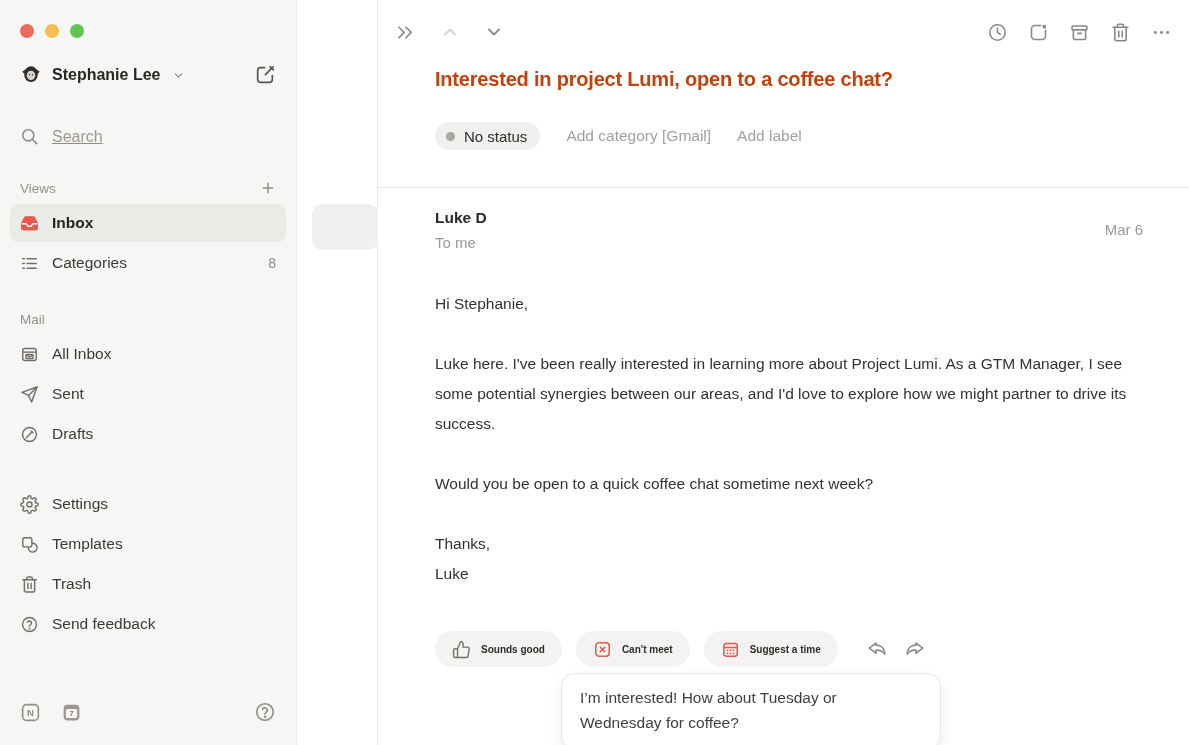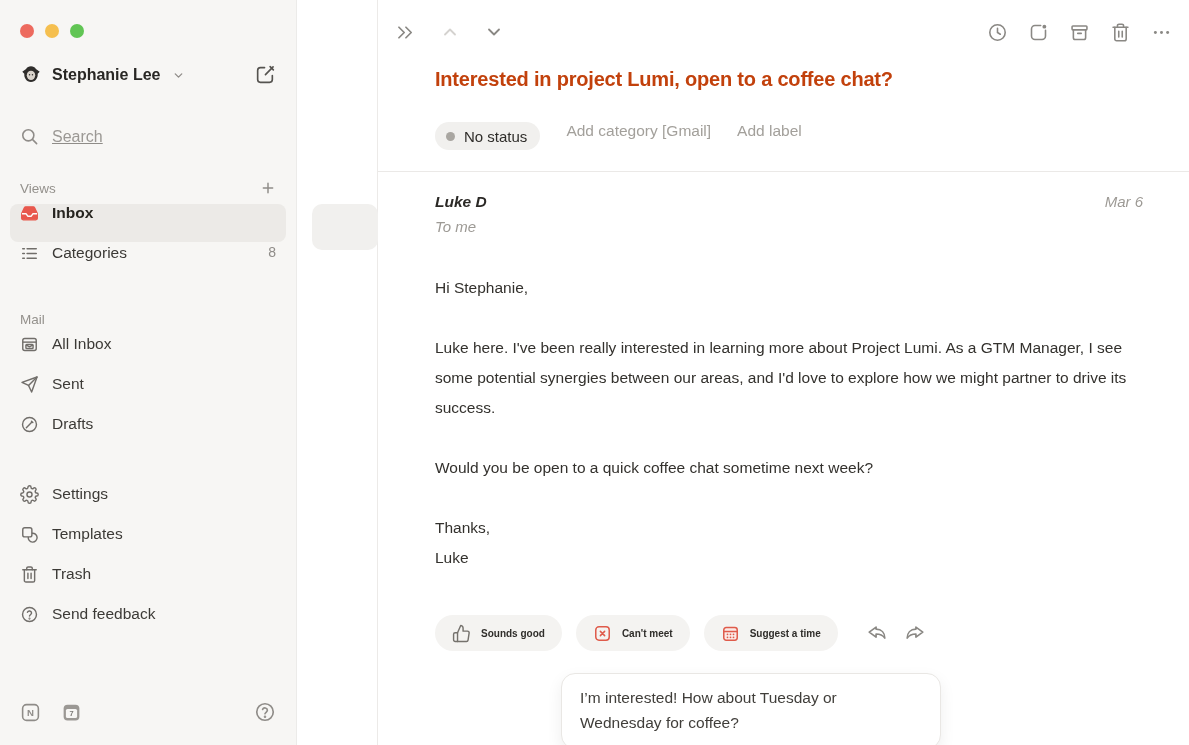--- a/index.html
+++ b/index.html
@@ -14,21 +14,21 @@
   .traffic .dot { width:14px; height:14px; border-radius:50%; }
   .account-row { display:flex; align-items:center; gap:10px; padding:0 10px; margin-top:26px; }
   .account-name { font-size:16px; font-weight:700; color:#292724; }
   .account-chevron { color:#8f8c88; display:flex; margin-left:2px; }
   .compose-btn { margin-left:auto; color:#55534f; display:flex; cursor:pointer; }
   .search-row { display:flex; align-items:center; gap:13px; padding:0 10px; margin-top:41px; color:#8f8c88; cursor:pointer;text-decoration:underline; }
   .search-label { font-size:16px; color:#9b9894; }
   .section-head { display:flex; align-items:center; justify-content:space-between; padding:0 10px; margin-top:34px; margin-bottom:8px;text-align:right; }
   .section-label { font-size:13.5px; color:#94918c; }
   .plus-btn { color:#8f8c88; display:flex; cursor:pointer; }
-  .nav-item { display:flex; align-items:flex-start; gap:13px; height:38px; padding:0 10px; border-radius:8px;
+  .nav-item { display:flex; align-items:center; gap:13px; height:38px; padding:0 10px; border-radius:8px;
               font-size:15.5px; color:#3c3a36; cursor:pointer; margin-bottom:2px; }
   .nav-item.active { background:#eceae7; font-weight:700; color:#26241f; }
   .nav-icon { width:19px; height:19px; display:flex; align-items:center; justify-content:center; color:#716e6a; flex-shrink:0; }
   .nav-count { margin-left:auto; font-size:14px; color:#8f8c88; }
   .mail-head { margin-top:28px; }
   .sidebar-spacer { flex:1 1 auto; }
   .sidebar-footer { display:flex; align-items:center; gap:20px; padding:0 10px 22px 10px; color:#8f8c88; }
   .footer-help { margin-left:auto; }
   .icon-btn { display:flex; align-items:center; justify-content:center; cursor:pointer; }
 
@@ -37,29 +37,29 @@
   .thread-chip { position:absolute; left:15px; top:204px; width:66px; height:46px; background:#f1f0ee; border-radius:10px; }
 
   
   .main { flex:1; height:745px; background:#fff; position:relative; display:flex; flex-direction:column; }
   .toolbar { display:flex; align-items:center; padding:20px 17px 0 17px; height:44px; color:#8a8884; }
   .tb-left { display:flex; align-items:center; gap:24px; }
   .tb-right { display:flex; align-items:center; gap:20px; margin-left:auto; }
   .tb-icon { display:flex; cursor:pointer; color:#8a8884; }
   .tb-icon.disabled { color:#d4d2cf; cursor:default; }
   .subject { font-size:20px; font-weight:700; color:#c2410c; letter-spacing:-0.2px; margin:24px 46px 11px 57px; }
-  .chips-row { display:flex; align-items:flex-start; gap:26px; margin:20px 46px 0 57px; height:28px; }
+  .chips-row { display:flex; align-items:center; gap:26px; margin:20px 46px 16px 57px; height:28px; }
   .status-chip { display:flex; align-items:center; gap:9px; background:#f1f0ee; border-radius:14px; height:28px;
                  padding:0 13px 0 11px; font-size:15px; color:#2f2d2a; cursor:pointer; }
   .status-dot { width:9px; height:9px; border-radius:50%; background:#a9a6a1; }
   .chip-ghost { font-size:15.5px; color:#a3a09b; cursor:pointer; }
   .header-divider { border-bottom:1px solid #ebe9e7; margin-top:21px; }
 
   .message { padding:20px 46px 0 57px; }
-  .sender-row { display:flex; align-items:flex-start;font-style:italic; }
+  .sender-row { display:flex; align-items:center; }
   .sender-name { font-size:15.5px; font-weight:700; color:#2b2926; line-height:20px; }
   .sender-to { font-size:15px; color:#9d9a95; margin-top:6px; }
   .msg-date { margin-left:auto; font-size:15px; color:#9d9a95; line-height:20px; }
   .body-text { margin-top:38px; font-size:15.5px; color:#33312d; line-height:30px; max-width:700px; }
   .body-text p { margin:0 0 30px 0; white-space:pre-line; }
   .body-text p:last-child { margin-bottom:0; }
 
   .actions-row { display:flex; align-items:center; gap:14px; margin:42px 46px 0 57px; }
   .pill-btn { display:flex; align-items:center; gap:10px; height:36px; padding:0 17px; background:#f4f3f1;
               border:none; border-radius:18px; font-family:inherit; font-size:10px; font-weight:600; color:#2f2d2a; cursor:pointer; }

